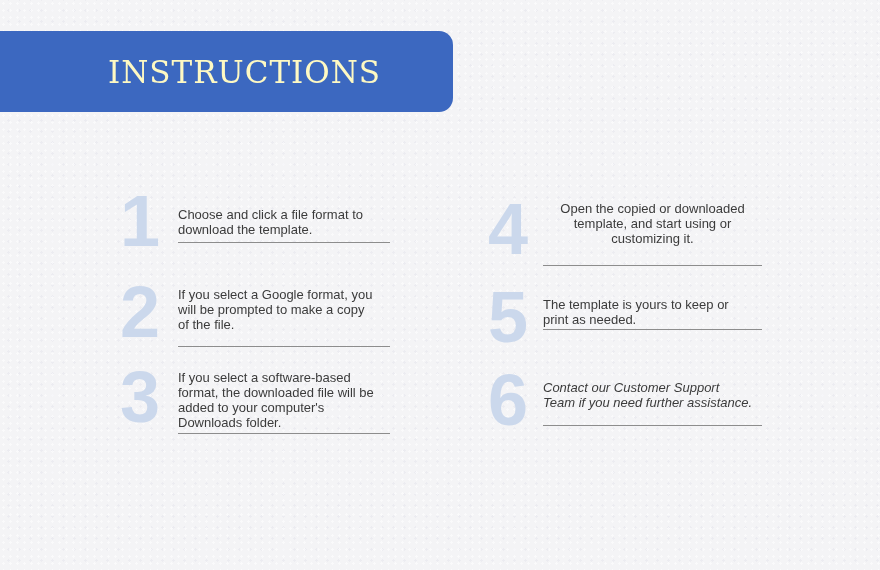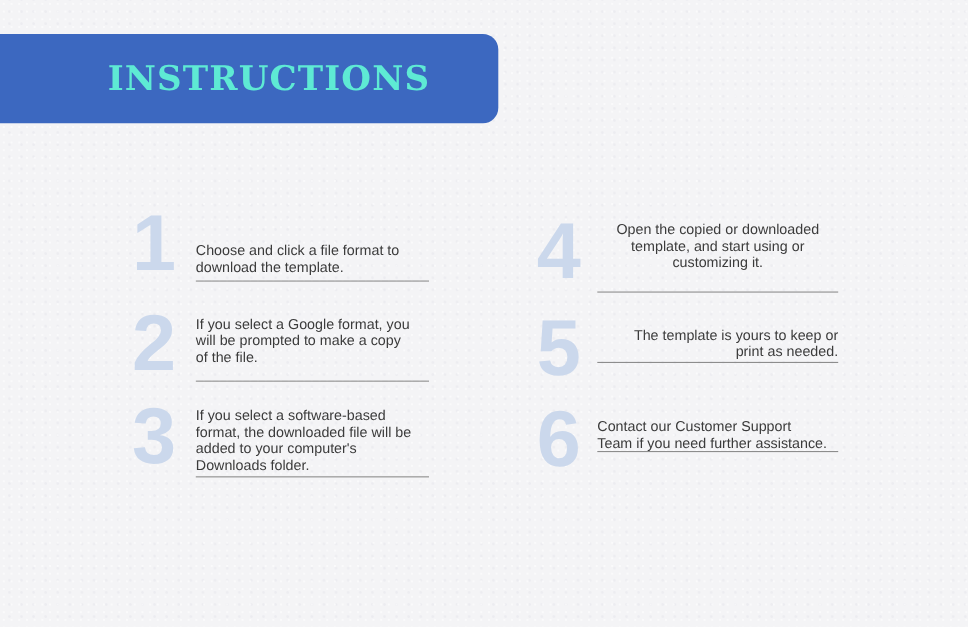--- a/index.html
+++ b/index.html
@@ -31,24 +31,24 @@
     background: #3c68c0;
     border-radius: 0 14px 14px 0;
     display: flex;
     align-items: center;
     justify-content: center;
     padding-left: 36px;
   }
   .banner h1 {
     margin: 0;
     font-family: "DejaVu Serif", "Liberation Serif", serif;
-    font-weight: 700;
+    font-weight: 400;
     font-size: 31px;
     letter-spacing: 1px;
-    color: #5eead4;
+    color: #fef9c3;
   }
 
   
   .step-num {
     position: absolute;
     width: 44px;
     text-align: center;
     font-size: 72px;
     line-height: 72px;
     font-weight: 700;
@@ -64,26 +64,26 @@
 
   
   .step-text {
     position: absolute;
     font-size: 13px;
     line-height: 15px;
     color: #3b3b3b;
     white-space: pre-line;
     border-bottom: 1px solid #8d8d8d;
   }
-  .txt-1 { left: 178px; top: 207px; width: 212px; padding-bottom: 5px; margin-top: 13px; }
+  .txt-1 { left: 178px; top: 207px; width: 212px; padding-bottom: 5px; }
   .txt-2 { left: 178px; top: 287px; width: 212px; padding-bottom: 14px; }
   .txt-3 { left: 178px; top: 370px; width: 212px; padding-bottom: 3px; }
   .txt-4 { left: 543px; top: 201px; width: 219px; padding-bottom: 19px; text-align: center; }
-  .txt-5 { left: 543px; top: 297px; width: 219px; padding-bottom: 2px; text-align: right; }
-  .txt-6 { left: 543px; top: 380px; width: 219px; padding-bottom: 0; }
+  .txt-5 { left: 543px; top: 297px; width: 219px; padding-bottom: 2px; }
+  .txt-6 { left: 543px; top: 380px; width: 219px; padding-bottom: 15px; font-style: italic; }
 </style>
 </head>
 <body>
 
 <div class="page">
 
   <div class="banner">
     <h1>INSTRUCTIONS</h1>
   </div>
 

